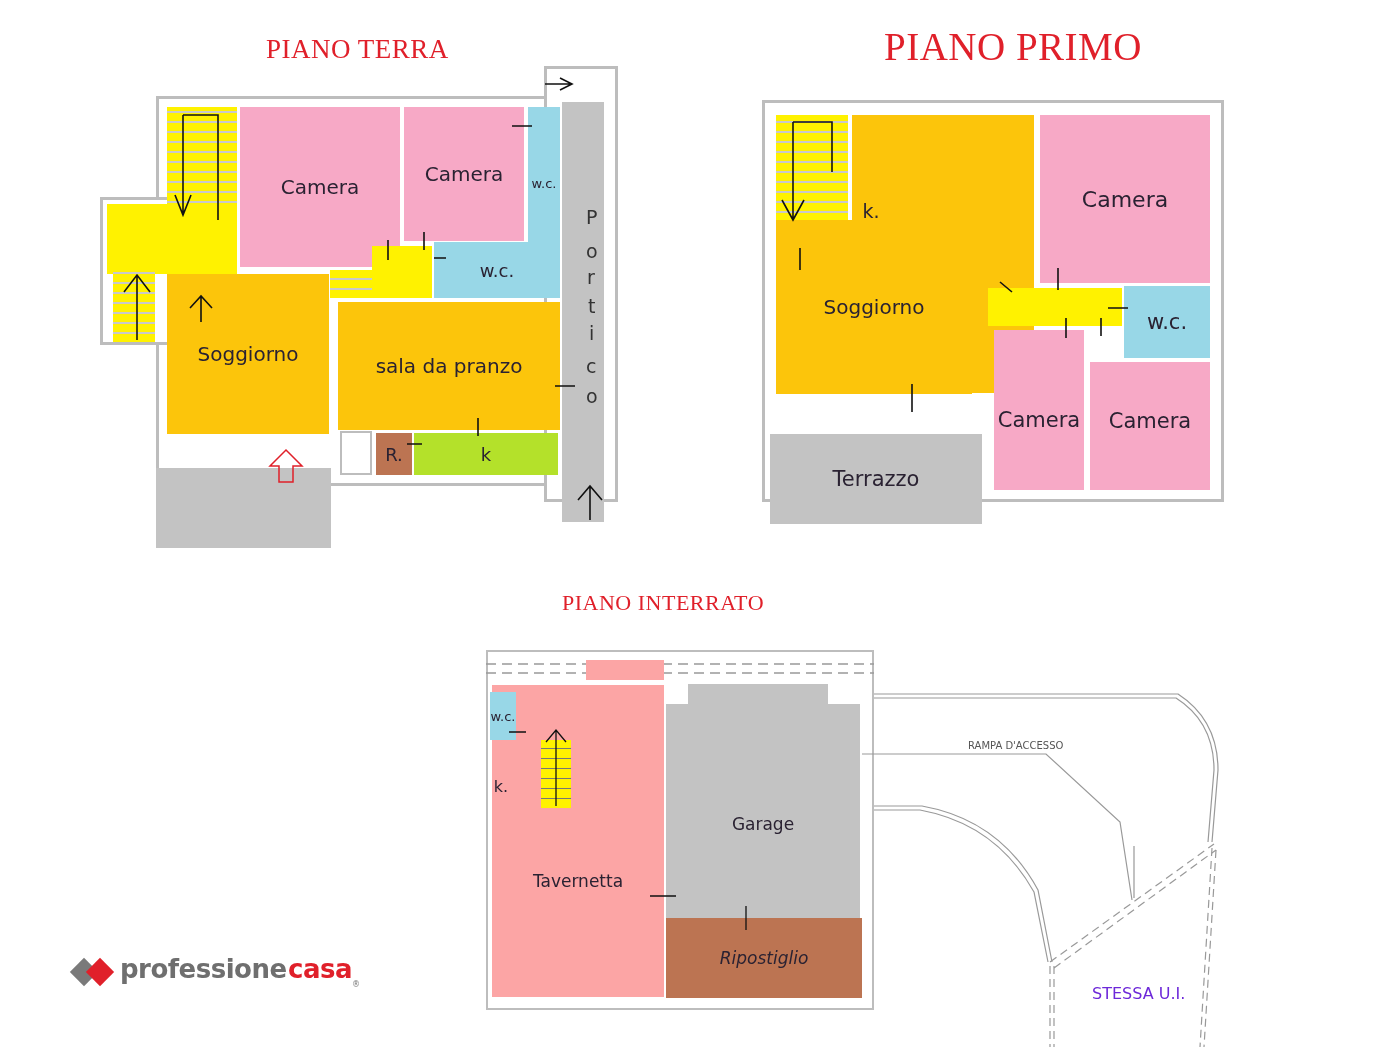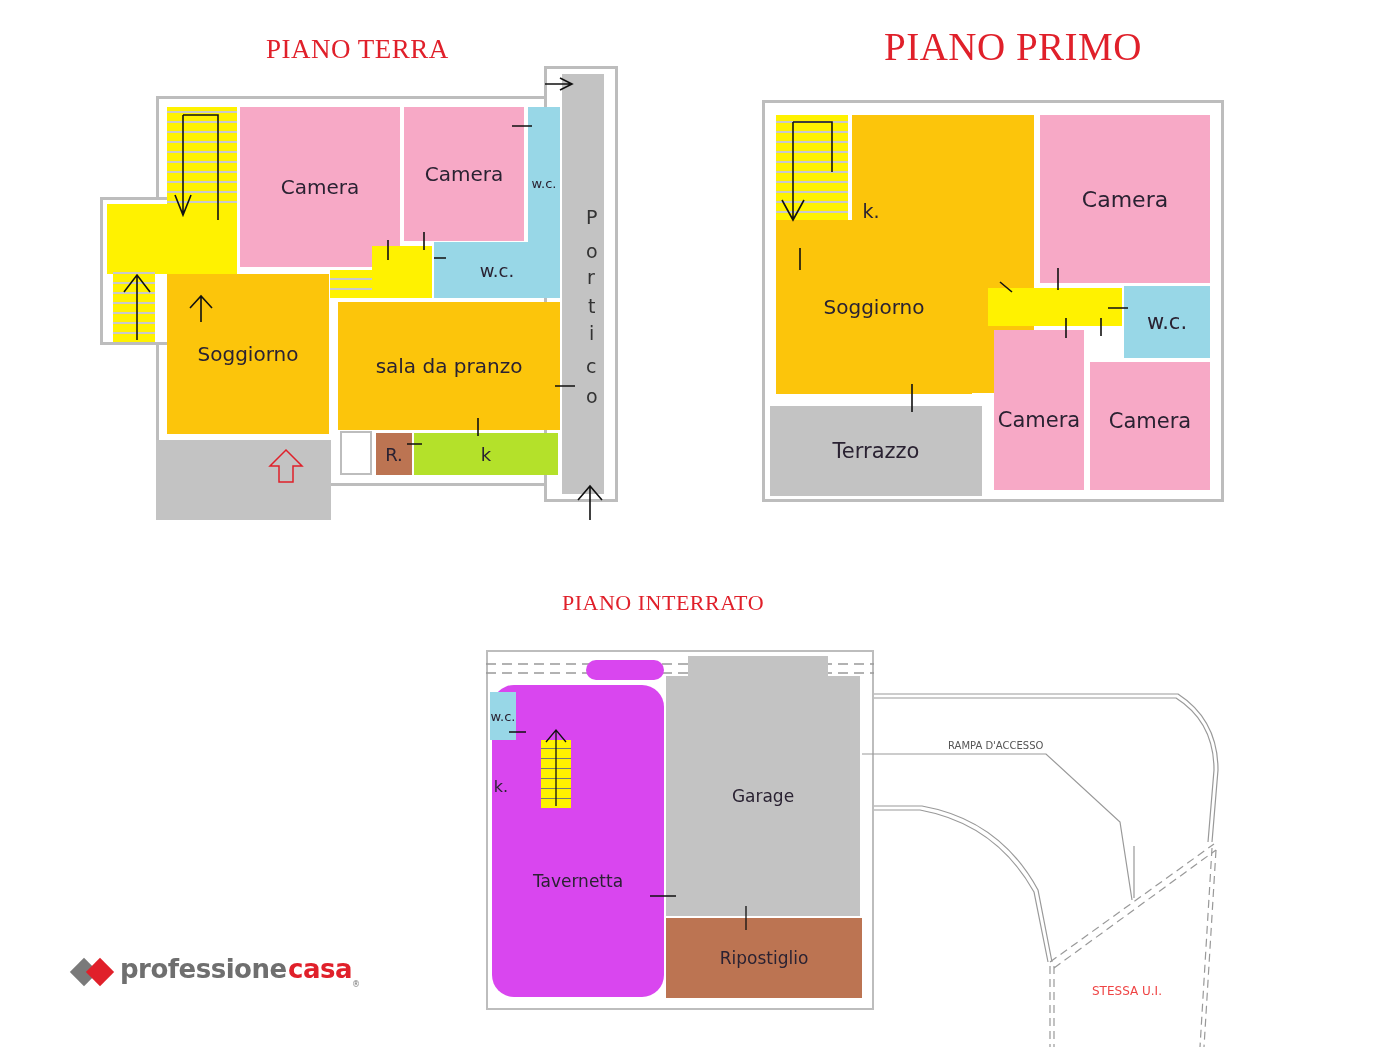--- a/index.html
+++ b/index.html
@@ -6,22 +6,22 @@
   body{width:1400px;height:1047px;position:relative;overflow:hidden;font-family:"DejaVu Sans",sans-serif;}
   .title{position:absolute;color:#e0202a;font-family:Liberation Serif, serif;font-size:27px;letter-spacing:0.5px;white-space:nowrap;}
   .wall{position:absolute;border:3px solid #bdbdbd;background:#fff;box-sizing:border-box;}
   .room{position:absolute;box-sizing:border-box;display:flex;align-items:center;justify-content:center;color:#2a2232;font-size:20px;white-space:nowrap;}
   .pink{background:#f7a9c6;}
   .yellow{background:#fff200;}
   .orange{background:#fcc50b;}
   .blue{background:#98d7e7;}
   .green{background:#b4e12a;}
   .brown{background:#bc7452;}
-  .grey{background:#c3c3c3;}
-  .beige{background:#d946ef;border-radius:22px;}
+  .grey{background:#c3c3c3;margin-top:28px;}
+  .beige{background:#fca5a5;}
   .white{background:#fff;border:2px solid #bdbdbd;}
   .stairs{background-image:repeating-linear-gradient(0deg,#fff200 0 8px,#c9c9c9 8px 10px);}
   .stairs-b{background-image:repeating-linear-gradient(0deg,#fff200 0 9px,#777 9px 10px);}
   .portico-letter{position:absolute;font-size:19px;color:#333;}
   .sm{font-size:13px;}
   .lbl{position:absolute;font-size:10px;color:#555;letter-spacing:0;}
   svg{position:absolute;overflow:visible;}
 </style>
 </head>
 <body>
@@ -122,21 +122,21 @@
 
   <div class="room grey" style="left:688px;top:656px;width:140px;height:20px;"></div>
   <div class="room beige" style="left:586px;top:660px;width:78px;height:20px;"></div>
 
   <div class="room beige" style="left:492px;top:685px;width:172px;height:312px;font-size:17px;padding-top:80px;">Tavernetta</div>
   <div class="room blue sm" style="left:490px;top:692px;width:26px;height:48px;">w.c.</div>
   <div class="room" style="left:490px;top:774px;width:22px;height:24px;font-size:16px;">k.</div>
   <div class="room stairs-b" style="left:541px;top:740px;width:30px;height:68px;"></div>
 
   <div class="room grey" style="left:666px;top:676px;width:194px;height:240px;font-size:17px;">Garage</div>
-  <div class="room brown" style="left:666px;top:918px;width:196px;height:80px;font-size:17px;">Ripostiglio</div>
+  <div class="room brown" style="left:666px;top:918px;width:196px;height:80px;font-size:17px;font-style:italic;">Ripostiglio</div>
 
   <svg style="left:0;top:0;" width="1240" height="1047">
     <g stroke="#111" stroke-width="1.3" fill="none">
       <path d="M556 806 V730 M546 742 L556 730 L566 742"></path>
       <path d="M650 896 H676 M746 906 V930 M509 732 H526"></path>
     </g>
     <g stroke="#999" stroke-width="1.2" fill="none">
 
       <path d="M874 694 H1178 Q1218 720 1218 770 L1212 842"></path>
       <path d="M874 698 H1176 Q1214 722 1214 770 L1208 842"></path>
@@ -145,22 +145,22 @@
       <path d="M874 810 H920 Q996 824 1034 892 L1048 962"></path>
 
       <path d="M862 754 H1046 L1120 822 L1132 900 M1134 846 V898"></path>
     </g>
     <g stroke="#999" stroke-width="1.2" fill="none" stroke-dasharray="8 5">
       <path d="M1050 962 L1214 844 M1054 968 L1216 850"></path>
       <path d="M1050 966 V1047 M1054 966 V1047"></path>
       <path d="M1212 848 L1200 1047 M1216 850 L1204 1047"></path>
     </g>
   </svg>
-  <div class="lbl" style="left:948px;top:740px;">RAMPA D'ACCESSO</div>
-  <div class="lbl" style="left:1092px;top:984px;font-size:12px;color:#ef4444;">STESSA U.I.</div>
+  <div class="lbl" style="left:968px;top:740px;">RAMPA D'ACCESSO</div>
+  <div class="lbl" style="left:1092px;top:984px;font-size:16px;color:#6d28d9;">STESSA U.I.</div>
 </div>
 
 <div style="position:absolute;left:68px;top:952px;height:40px;">
   <svg style="left:0;top:4px;" width="54" height="32">
     <rect x="6" y="6" width="20" height="20" transform="rotate(45 16 16)" fill="#7a7a7a"></rect>
     <rect x="22" y="6" width="20" height="20" transform="rotate(45 32 16)" fill="#e0202a"></rect>
   </svg>
   <span style="position:absolute;left:52px;top:2px;font-size:26px;font-weight:bold;color:#6f6f6f;letter-spacing:-0.5px;">professione</span>
   <span style="position:absolute;left:220px;top:2px;font-size:26px;font-weight:bold;color:#e0202a;letter-spacing:-0.5px;">casa</span>
   <span style="position:absolute;left:284px;top:28px;font-size:8px;color:#777;">®</span>

